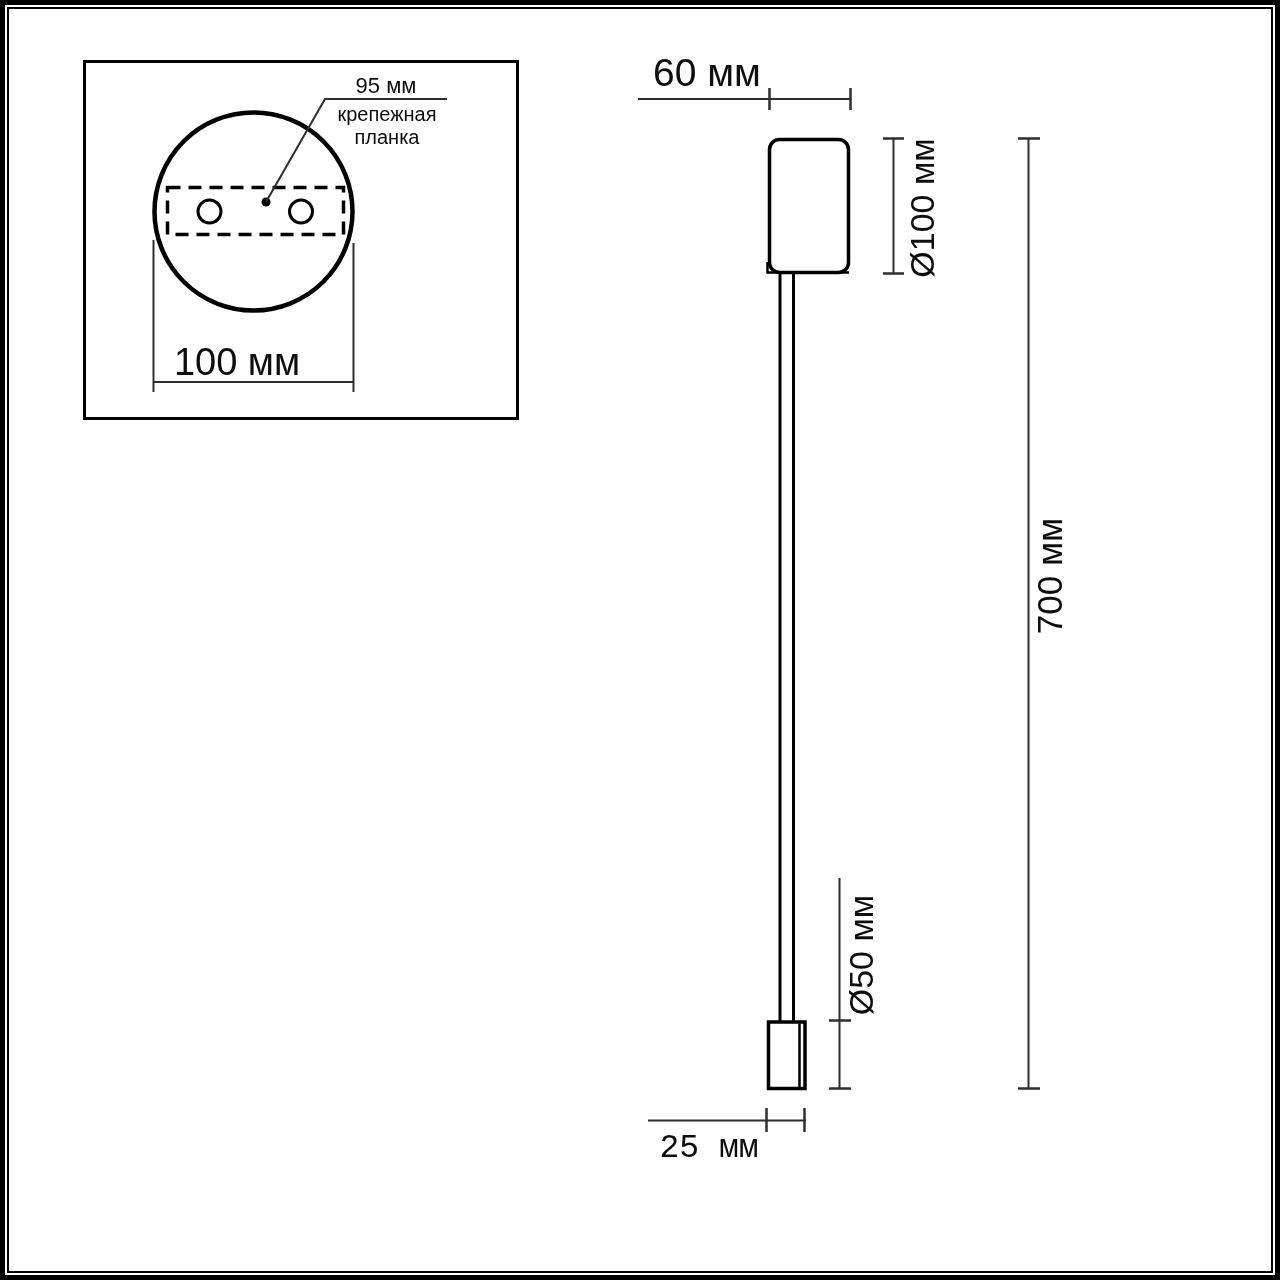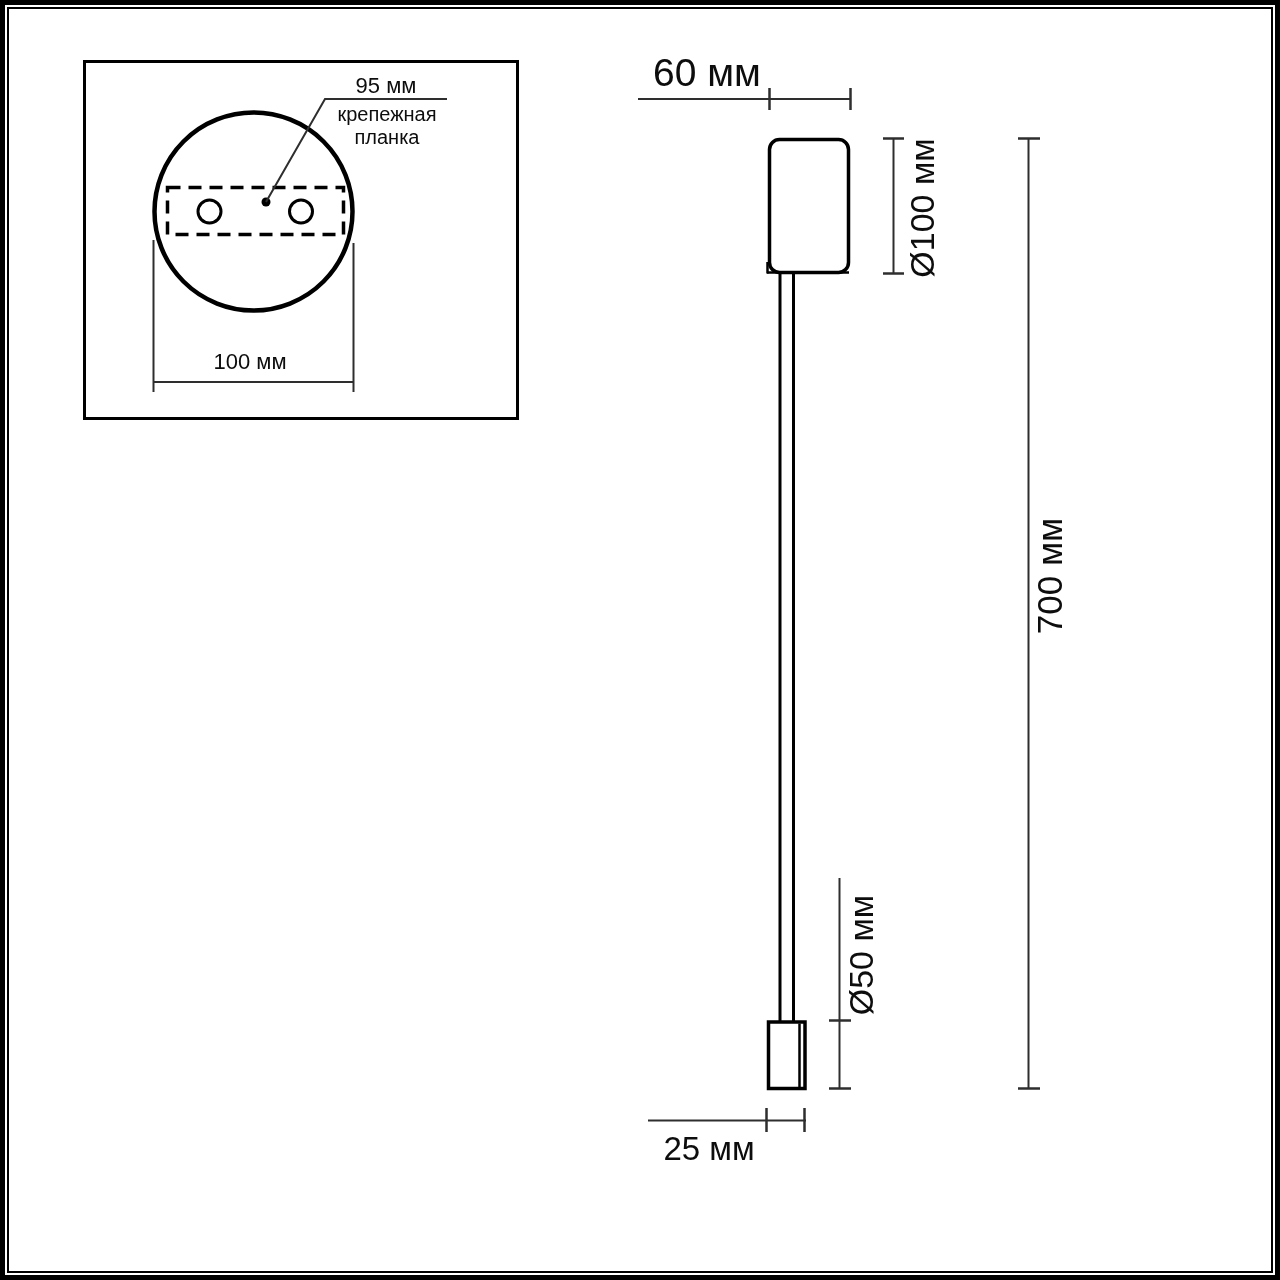--- a/index.html
+++ b/index.html
@@ -100,25 +100,25 @@
   </svg>
 
   <div class="frame-outer"></div>
   <div class="frame-inner"></div>
 
   <div class="lbl" style="left:286px; top:72px; width:200px; font-size:22px; line-height:27px;">95 мм</div>
 
   <div class="lbl pre" style="left:287px; top:103px; width:200px; font-size:20px; line-height:23px;">крепежная
 планка</div>
 
-  <div class="lbl" style="left:100px; top:344px; width:300px; font-size:22px; line-height:36px;">100 мм</div>
+  <div class="lbl" style="left:87px; top:344px; width:300px; font-size:38px; line-height:36px;">100 мм</div>
 
   <div class="lbl" style="left:557px; top:54px; width:300px; font-size:39px; line-height:38px;">60 мм</div>
 
   <div class="lbl rot" style="left:772px; top:189px; width:300px; height:38px; font-size:34px; line-height:38px;">Ø100 мм</div>
 
   <div class="lbl rot" style="left:900px; top:557px; width:300px; height:38px; font-size:35px; line-height:38px;">700 мм</div>
 
   <div class="lbl rot" style="left:711px; top:936px; width:300px; height:38px; font-size:34px; line-height:38px;">Ø50 мм</div>
 
-  <div class="lbl" style="left:559px; top:1130px; width:300px; font-size:33px; line-height:38px;">25 мм</div>
+  <div class="lbl" style="left:559px; top:1130px; width:300px; font-size:33px; line-height:38px;font-family:Liberation Mono, monospace;">25 мм</div>
 
 </div>
 
 </body></html>

